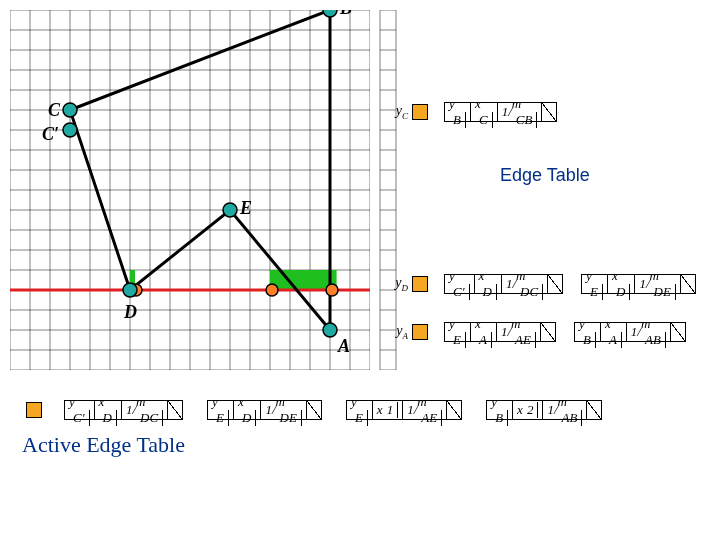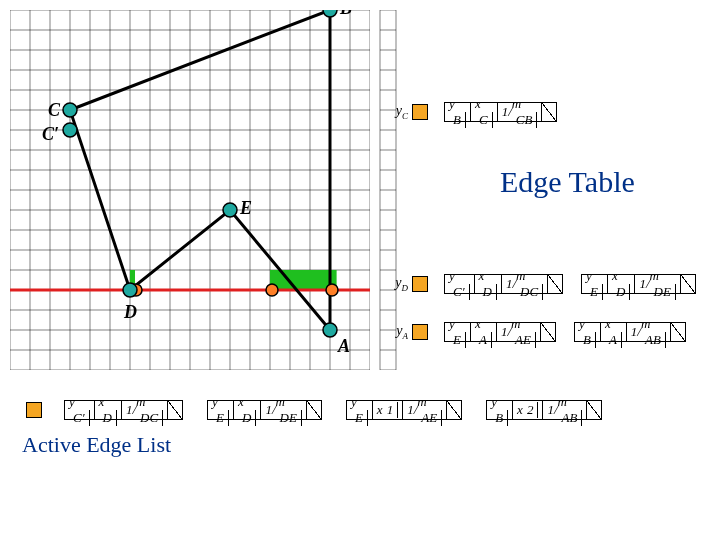--- a/index.html
+++ b/index.html
@@ -23,22 +23,22 @@
   }
   svg { display: block; }
   .right-col {
     margin-left: 10px;
     position: relative;
     width: 330px;
     height: 360px;
   }
   .et-title {
     position: absolute;
-    font-family: Liberation Serif, serif;
-    font-size: 30px;
+    font-family: Liberation Sans, sans-serif;
+    font-size: 18px;
     color: #003087;
   }
   .entry-row {
     position: absolute;
     display: flex;
     align-items: center;
     font-style: italic;
     font-size: 14px;
     white-space: nowrap;
   }
@@ -337,14 +337,14 @@
           <i>y<span class="sub">B</span></i>
         </span>
       <span>
           <i>x</i>
           <span class="sub">2</span>
         </span>
       <span>1/<i>m<span class="sub">AB</span></i></span>
       <span class="ptr"></span>
     </div>
   </div>
-  <div class="ael-title">Active Edge List</div>
+  <div class="ael-title">Active Edge Table</div>
 </div>
 
 </body></html>

